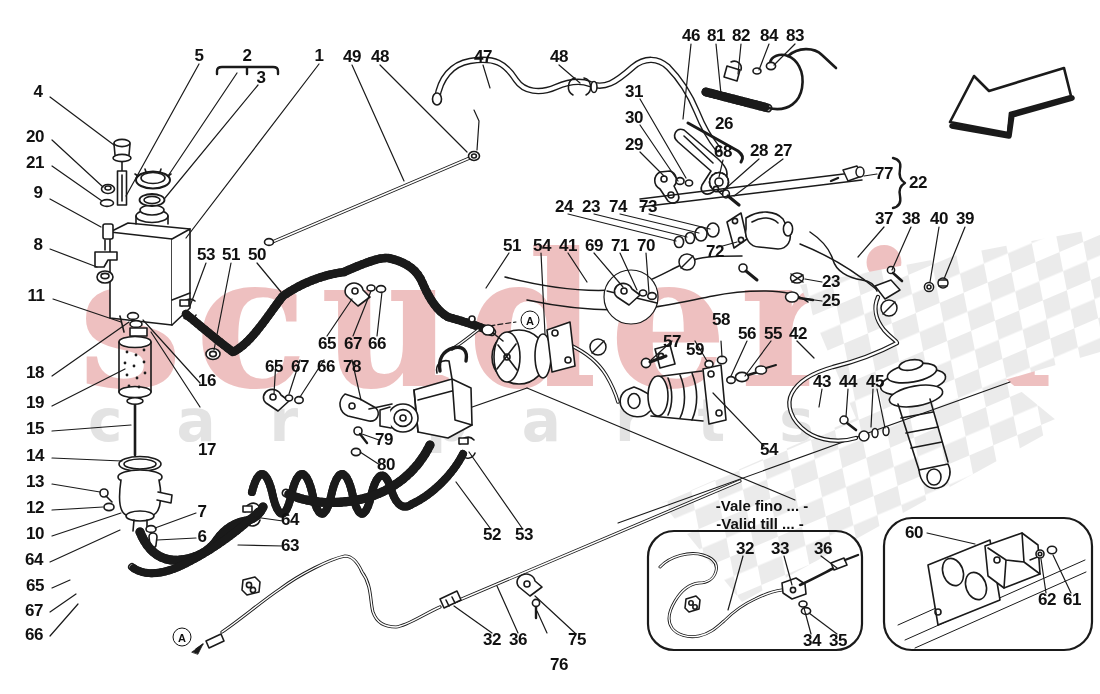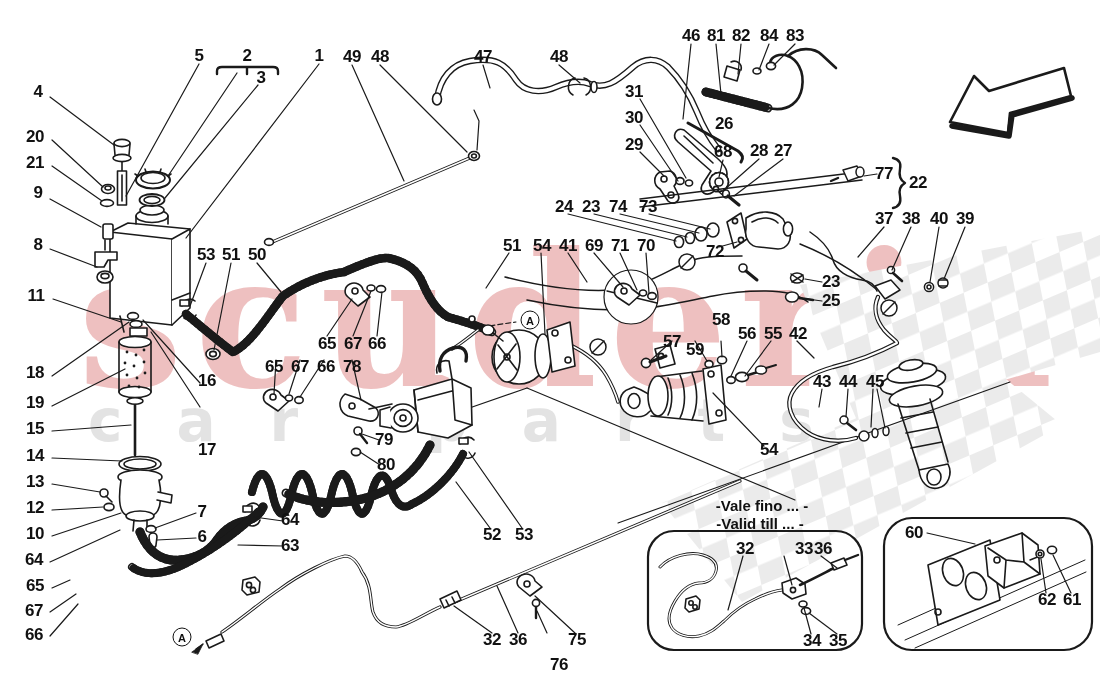--- a/index.html
+++ b/index.html
@@ -627,21 +627,21 @@
       <div class="callout" style="left: 290px; top: 520px;">64</div>
       <div class="callout" style="left: 290px; top: 546px;">63</div>
       <div class="callout" style="left: 492px; top: 535px;">52</div>
       <div class="callout" style="left: 524px; top: 535px;">53</div>
       <div class="callout" style="left: 769px; top: 450px;">54</div>
       <div class="callout" style="left: 492px; top: 640px;">32</div>
       <div class="callout" style="left: 518px; top: 640px;">36</div>
       <div class="callout" style="left: 559px; top: 640px; margin-top: 25px;">76</div>
       <div class="callout" style="left: 577px; top: 640px;">75</div>
       <div class="callout" style="left: 745px; top: 549px;">32</div>
-      <div class="callout" style="left: 804px; top: 549px;">33</div>
+      <div class="callout" style="left: 780px; top: 549px;">33</div>
       <div class="callout" style="left: 823px; top: 549px;">36</div>
       <div class="callout" style="left: 812px; top: 641px;">34</div>
       <div class="callout" style="left: 838px; top: 641px;">35</div>
       <div class="callout" style="left: 914px; top: 533px;">60</div>
       <div class="callout" style="left: 1047px; top: 600px;">62</div>
       <div class="callout" style="left: 1072px; top: 600px;">61</div>
     </div>
 
   <div class="inset-caption" style="left:762px;top:505px;">-Vale fino ... -</div>
   <div class="inset-caption" style="left:760px;top:523px;">-Valid till ... -</div>

